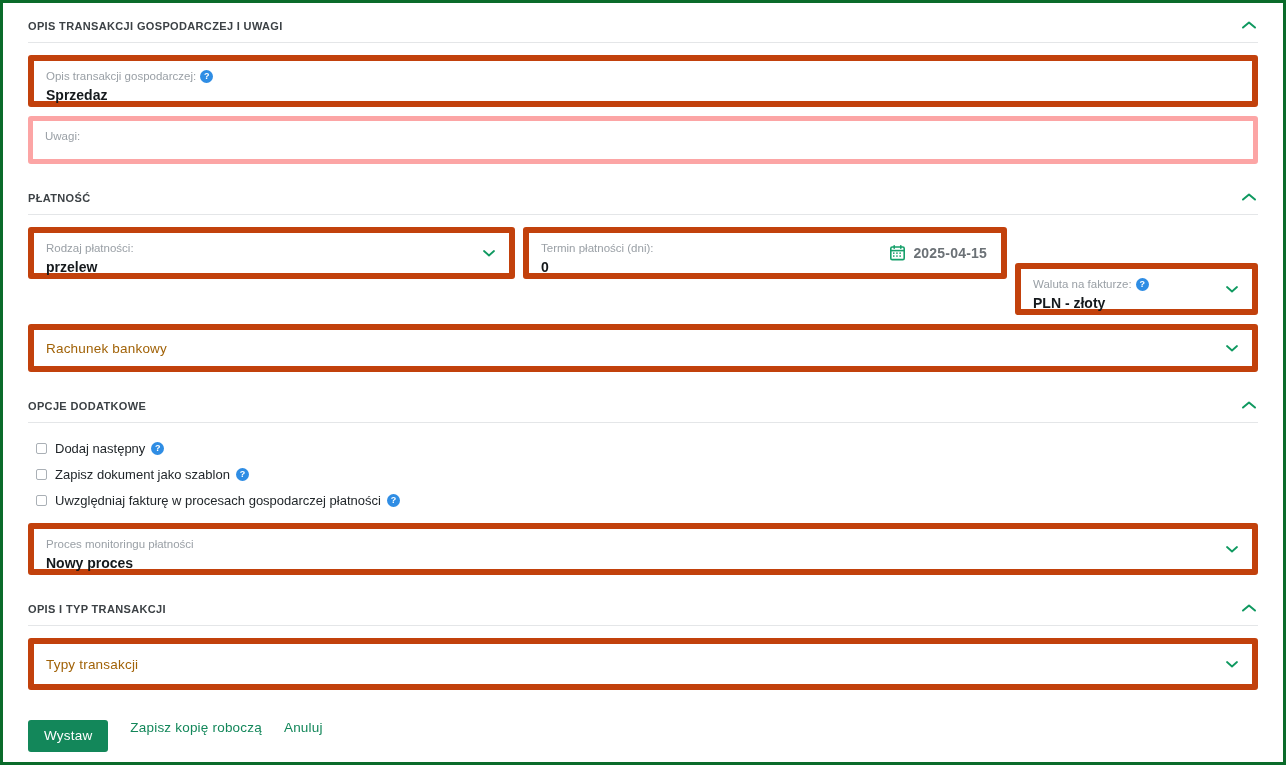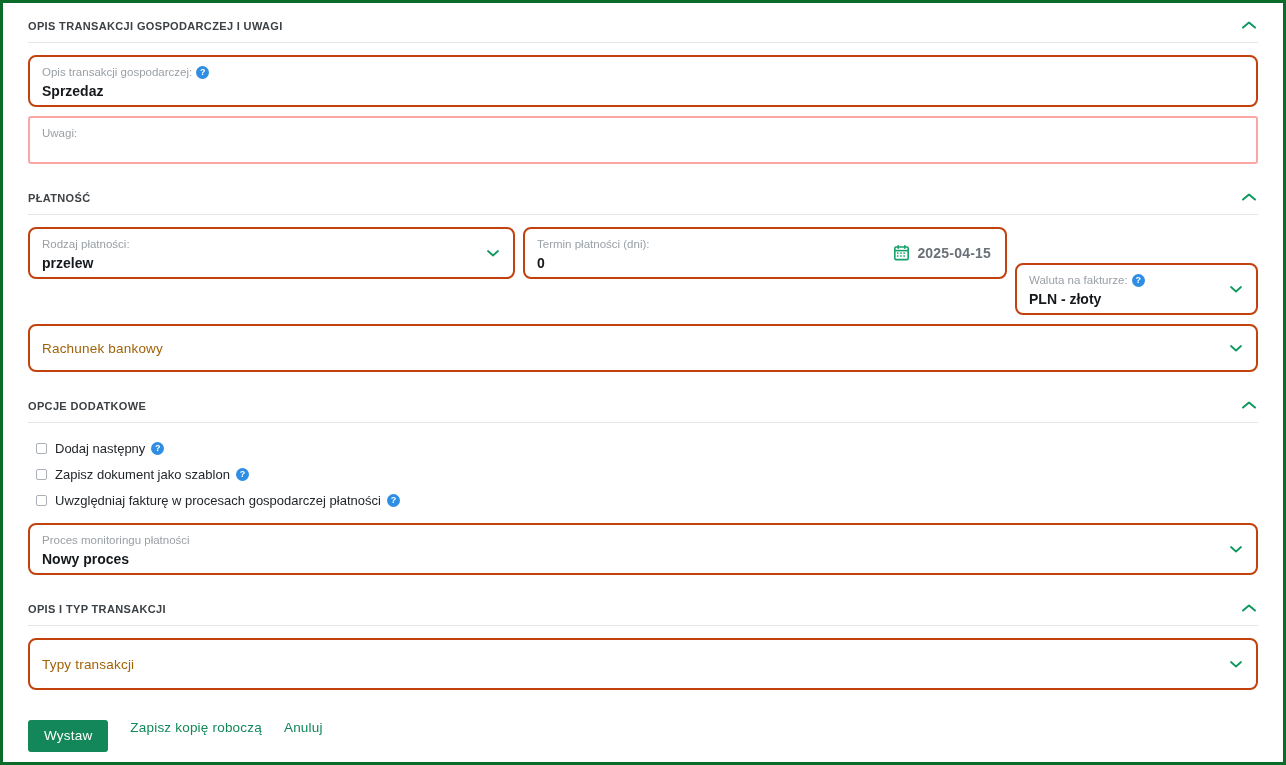--- a/index.html
+++ b/index.html
@@ -42,22 +42,22 @@
     flex: 0 0 18px;
     display: block;
     cursor: pointer;
   }
   .chev svg { display: block; }
 
   
   .row { display: flex; gap: 8px; margin-bottom: 9px; }
   .field {
     position: relative;
-    border: 2px solid #c2410c;
-    border-radius: 8px;
+    border: 6px solid #c2410c;
+    border-radius: 3px;
     background: #fff;
     height: 52px;
     padding: 8px 12px 0 12px;
     flex: 1 1 auto;
   }
   .field-label {
     font-size: 11.5px;
     color: #9aa0a6;
     line-height: 14px;
     display: flex;
@@ -90,21 +90,21 @@
     right: 12px;
     top: 50%;
     transform: translateY(-50%);
     width: 16px; height: 10px;
     cursor: pointer;
   }
   .field .caret svg { display: block; }
 
   
   .uwagi {
-    border: 2px solid #fca5a5;
+    border: 5px solid #fca5a5;
     border-radius: 3px;
     height: 48px;
     padding: 8px 12px;
     background: #fff;
   }
   .uwagi .field-label { font-size: 11.5px; }
 
   
   .date-wrap {
     position: absolute;

